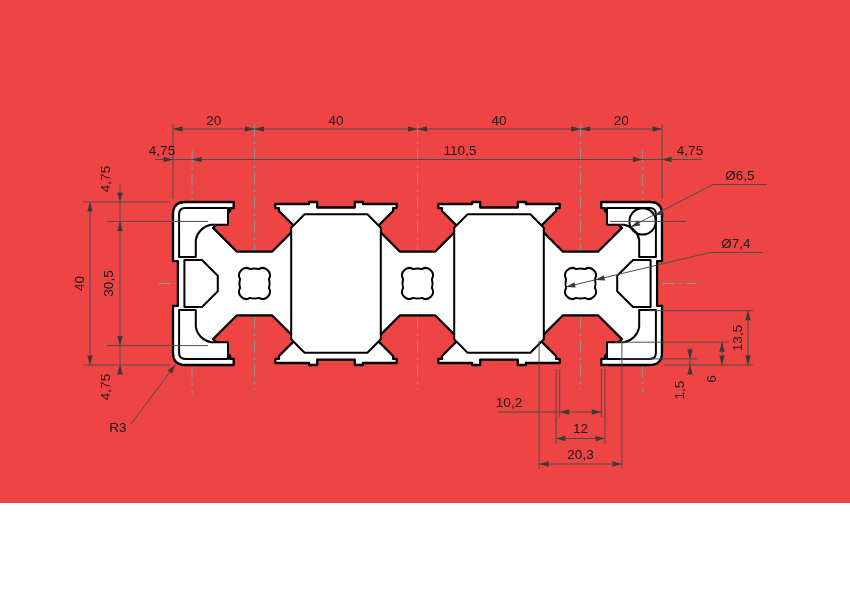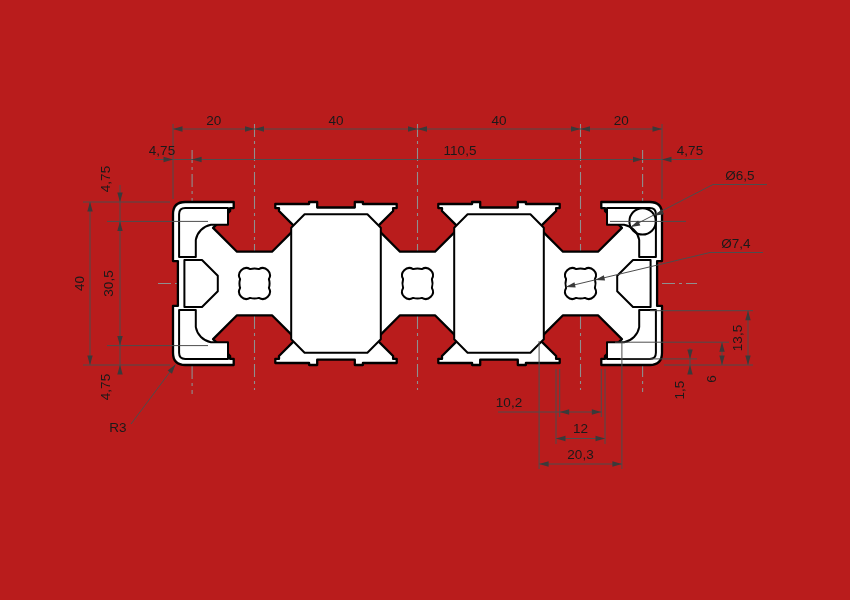--- a/index.html
+++ b/index.html
@@ -1,16 +1,16 @@
 <!DOCTYPE html>
 <html><head>
 <meta charset="utf-8">
 <style>
   html,body{margin:0;padding:0;background:#ffffff;}
-  .stage{width:850px;height:600px;position:relative;background:#b91c1c;overflow:hidden;
+  .stage{width:850px;height:503px;position:relative;background:#ef4444;overflow:hidden;
          font-family:"Liberation Sans", sans-serif;text-align:right;}
   svg{display:block;}
   text{font-family:"Liberation Sans", sans-serif;font-size:13.5px;fill:#1a1a1a;}
   .outline{fill:#ffffff;stroke:#000000;stroke-width:2.3;stroke-linejoin:round;}
   .voidp{fill:#ffffff;stroke:#000000;stroke-width:2;stroke-linejoin:round;}
   .dimln{fill:none;stroke:#4d4d4d;stroke-width:1;}
   .ctrln{fill:none;stroke:#8f8f8f;stroke-width:1.1;stroke-dasharray:13 4 3 4;}
   .arrow{fill:#3a3a3a;stroke:none;}
 </style>
 </head>

